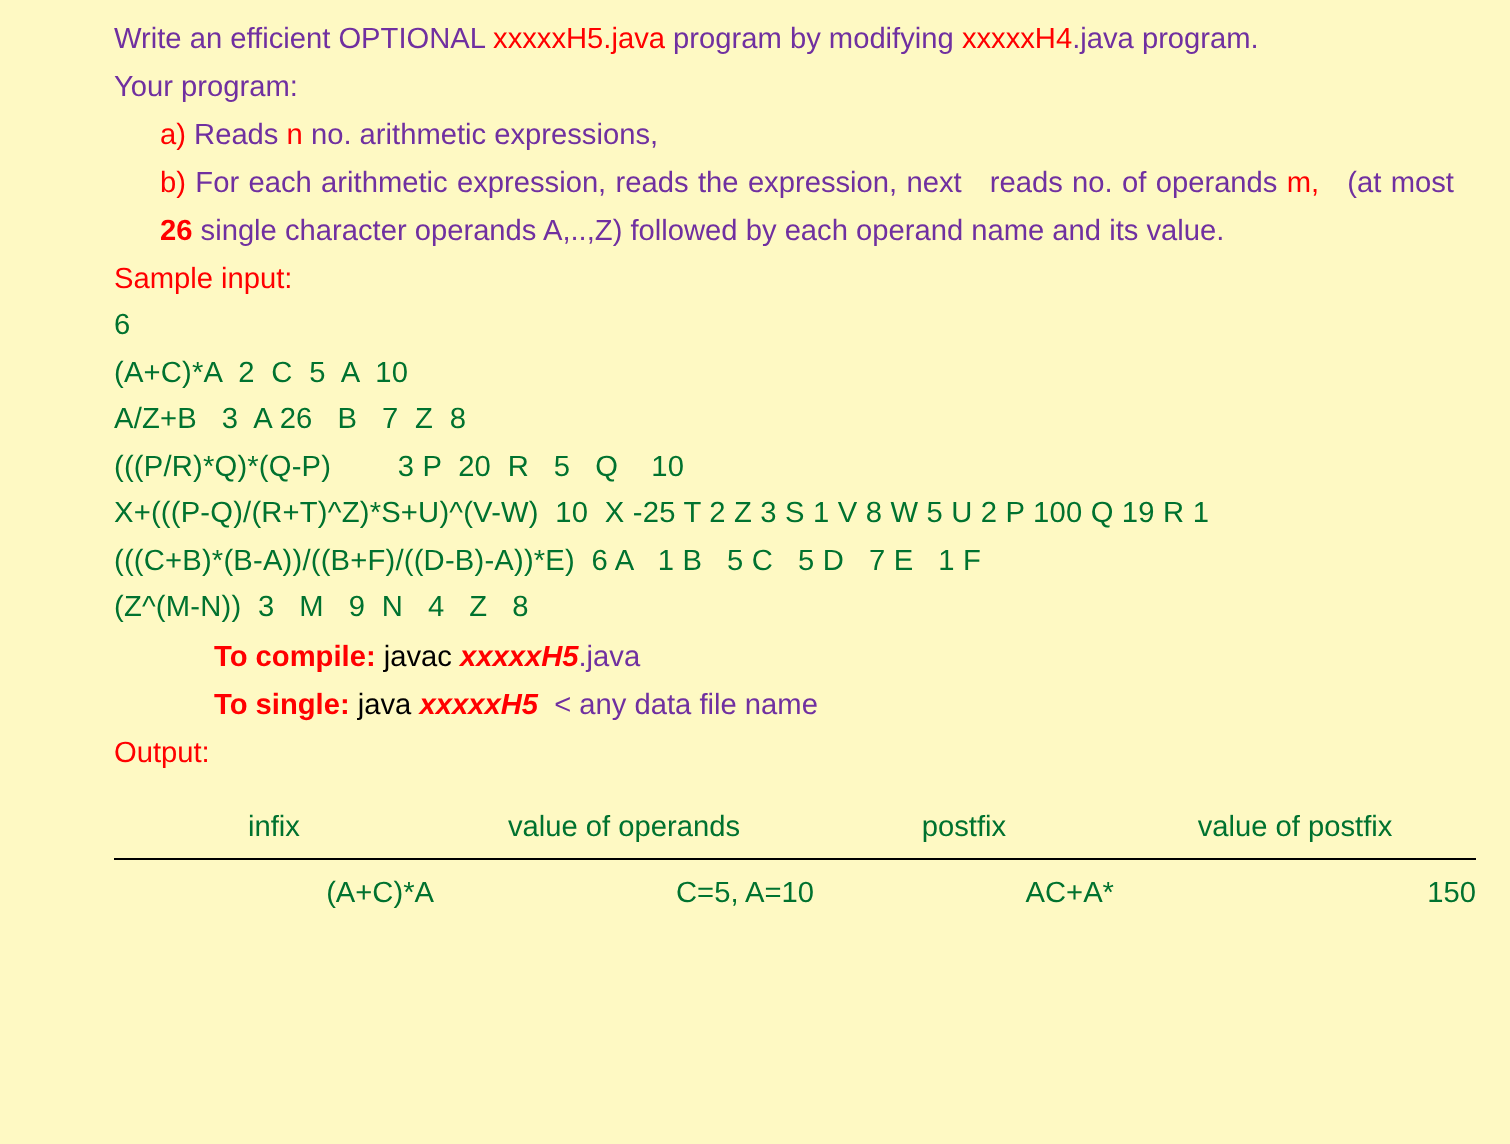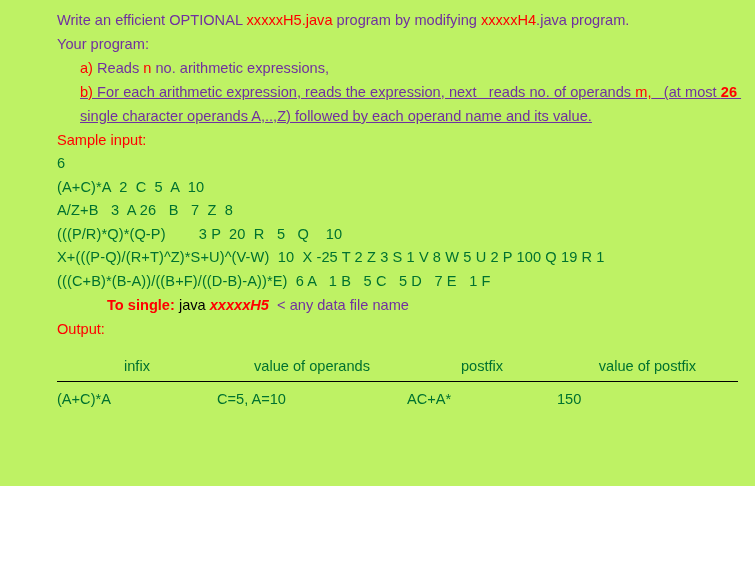--- a/index.html
+++ b/index.html
@@ -10,42 +10,41 @@
   body {
     width: 755px;
     height: 572px;
     overflow: hidden;
     font-family: "Liberation Sans", sans-serif;
     -webkit-font-smoothing: antialiased;
   }
   #doc {
     position: relative;
     width: 755px;
-    height: 486px;
-    background: #bef264;
+    height: 572px;
+    background: #fef9c3;
     box-sizing: border-box;
-    padding: 8px 18px 0 57px;
+    padding: 8px 28px 0 57px;
   }
   .line {
     font-size: 14.6px;
     line-height: 24px;
     color: #7030A0;
     white-space: pre-wrap;
   }
   .purple { color: #7030A0; }
   .red { color: #FF0000; }
   .redb { color: #FF0000; font-weight: bold; }
   .black { color: #000000; }
   .ital { font-style: italic; }
   .bold { font-weight: bold; }
 
   .para-justify {
     text-align: justify;
     text-justify: inter-word;
-    text-decoration: underline;
   }
 
   .abc-block {
     padding-left: 23px;
   }
   .abc-block .line { padding-left: 0; }
 
   .section-label {
     font-size: 14.6px;
     line-height: 24px;
@@ -80,21 +79,21 @@
     font-weight: normal;
     color: #00722F;
     text-align: center;
     padding: 0 0 4px 0;
     border-bottom: 1.4px solid #000000;
     line-height: 22px;
   }
   .out-table td {
     font-size: 14.6px;
     color: #00722F;
-    text-align: left;
+    text-align: right;
     padding: 6px 0 0 0;
     line-height: 22px;
     vertical-align: top;
   }
   .col-infix   { width: 160px; }
   .col-vop     { width: 190px; }
   .col-postfix { width: 150px; }
   .col-vpost   { width: 181px; }
   .td-infix    { text-align: left; padding-left: 2px; }
 </style>
@@ -117,21 +116,23 @@
   </div>
 
   <div class="section-label">Sample input:</div>
 
   <div class="code-line">6</div>
   <div class="code-line">(A+C)*A  2  C  5  A  10</div>
   <div class="code-line">A/Z+B   3  A 26   B   7  Z  8</div>
   <div class="code-line">(((P/R)*Q)*(Q-P)        3 P  20  R   5   Q    10</div>
   <div class="code-line">X+(((P-Q)/(R+T)^Z)*S+U)^(V-W)  10  X -25 T 2 Z 3 S 1 V 8 W 5 U 2 P 100 Q 19 R 1</div>
   <div class="code-line">(((C+B)*(B-A))/((B+F)/((D-B)-A))*E)  6 A   1 B   5 C   5 D   7 E   1 F</div>
+  <div class="code-line">(Z^(M-N))  3   M   9  N   4   Z   8</div>
 
+  <div class="cmd-line"><span class="redb">To compile:</span><span class="black"> javac </span><span class="red ital bold">xxxxxH5</span><span class="purple">.java</span></div>
 
   <div class="cmd-line"><span class="redb">To single:</span><span class="black"> java </span><span class="red ital bold">xxxxxH5</span><span class="purple">  &lt; any data file name</span></div>
 
   <div class="section-label">Output:</div>
 
   <table class="out-table">
     <thead>
       <tr>
         <th class="col-infix">infix</th>
         <th class="col-vop">value of operands</th>

